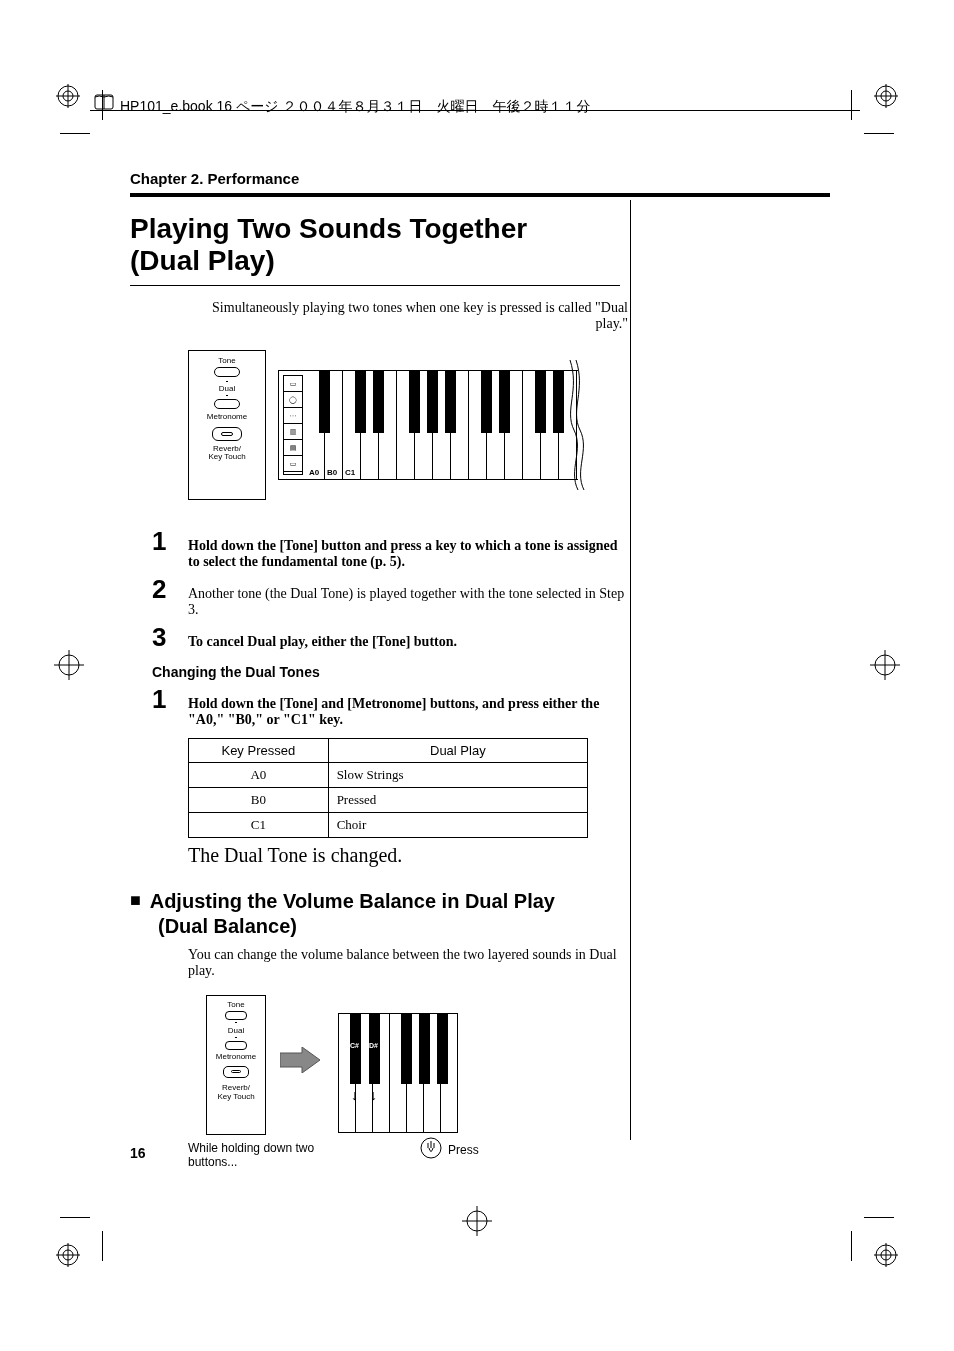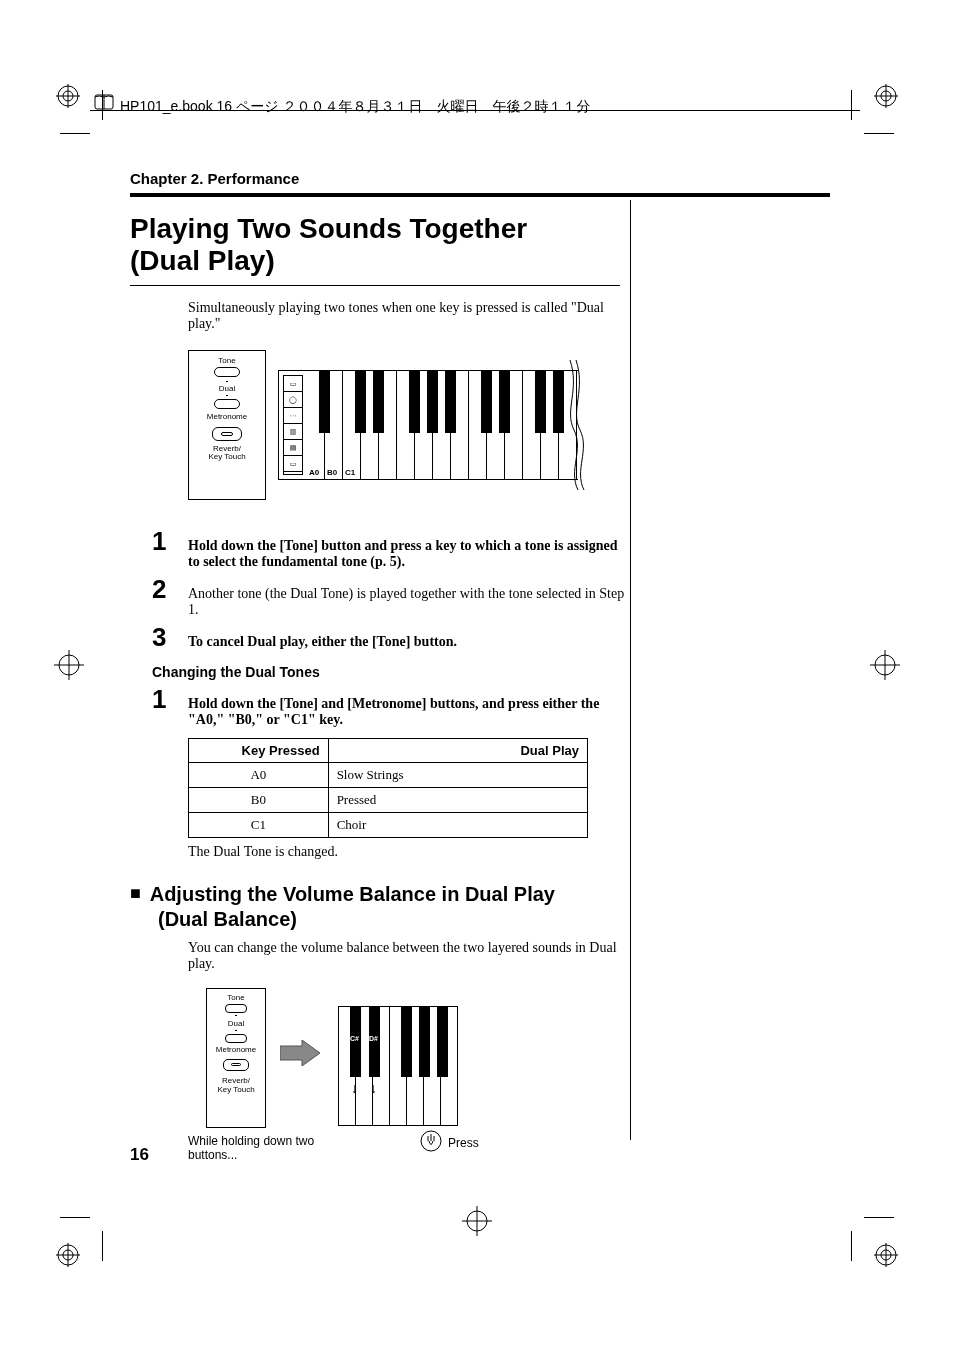--- a/index.html
+++ b/index.html
@@ -39,20 +39,21 @@
   .rule-thin {
     border: none;
     border-top: 1px solid #000;
     margin: 0 0 14px 0;
     width: 490px;
   }
   .intro {
     margin-left: 58px;
     font-size: 14px;
     width: 440px;
+    text-align: right;
   }
   .fig {
     margin: 18px 0 18px 58px;
     width: 400px;
     height: 160px;
     position: relative;
   }
   .panel {
     position: absolute;
     left: 0; top: 0;
@@ -99,23 +100,23 @@
   table.dual {
     margin: 10px 0 6px 58px;
     border-collapse: collapse;
     width: 400px;
     font-size: 13px;
   }
   table.dual th, table.dual td {
     border: 1px solid #000;
     padding: 4px 8px;
   }
-  table.dual th { font-family: Arial, sans-serif; font-weight: bold; text-align: right; }
+  table.dual th { font-family: Arial, sans-serif; font-weight: normal; text-align: center; }
   table.dual td.k { text-align: center; }
-  .after-table { margin-left: 58px; font-size: 14px; margin-top: 6px; }
+  .after-table { margin-left: 58px; font-size: 20px; margin-top: 6px; }
   .h2block {
     font-family: Arial, Helvetica, sans-serif;
     font-weight: 900;
     font-size: 20px;
     line-height: 1.25;
     margin: 22px 0 8px 0;
   }
   .h2block .square { font-size: 18px; position: relative; top: -2px; margin-right: 4px; }
   .h2body { margin-left: 58px; font-size: 14px; width: 440px; }
   .fig2 {
@@ -145,21 +146,21 @@
   .kbd2 .klbl { position:absolute; top:28px; color:#fff; font-size:7px; font-family:Arial,sans-serif; font-weight:bold; }
   .kbd2 .arrowdn { position:absolute; top:74px; font-size:14px; color:#000; }
   .caption { position:absolute; font-family:Arial,sans-serif; font-size:12px; }
   .hand { position:absolute; left:232px; top:142px; width:22px; height:22px; }
   .pagenum {
     position: absolute;
     left: 130px;
     top: 1145px;
     font-family: Arial, Helvetica, sans-serif;
     font-weight: bold;
-    font-size: 17px;
+    font-size: 14px;
     text-align: right;
   }
   .header-line {
     position: absolute;
     left: 120px; top: 98px;
     font-family: Arial, sans-serif;
     font-size: 14px;
     color: #000;
   }
   
@@ -332,21 +333,21 @@
     </svg>
   </div>
 
   <div class="step-row">
     <div class="step-num">1</div>
     <div class="step-body"><span class="bold">Hold down the [Tone] button and press a key to which a tone is assigned to select the fundamental tone (p. 5).</span></div>
   </div>
   <div class="step-row">
     <div class="step-num">2</div>
     <div class="step-body">
-      <div class="plain">Another tone (the Dual Tone) is played together with the tone selected in Step 1.</div>
+      <div class="plain">Another tone (the Dual Tone) is played together with the tone selected in Step 3.</div>
     </div>
   </div>
   <div class="step-row">
     <div class="step-num">3</div>
     <div class="step-body"><span class="bold">To cancel Dual play, either the [Tone] button.</span></div>
   </div>
 
   <div class="subhead">Changing the Dual Tones</div>
 
   <div class="step-row">

